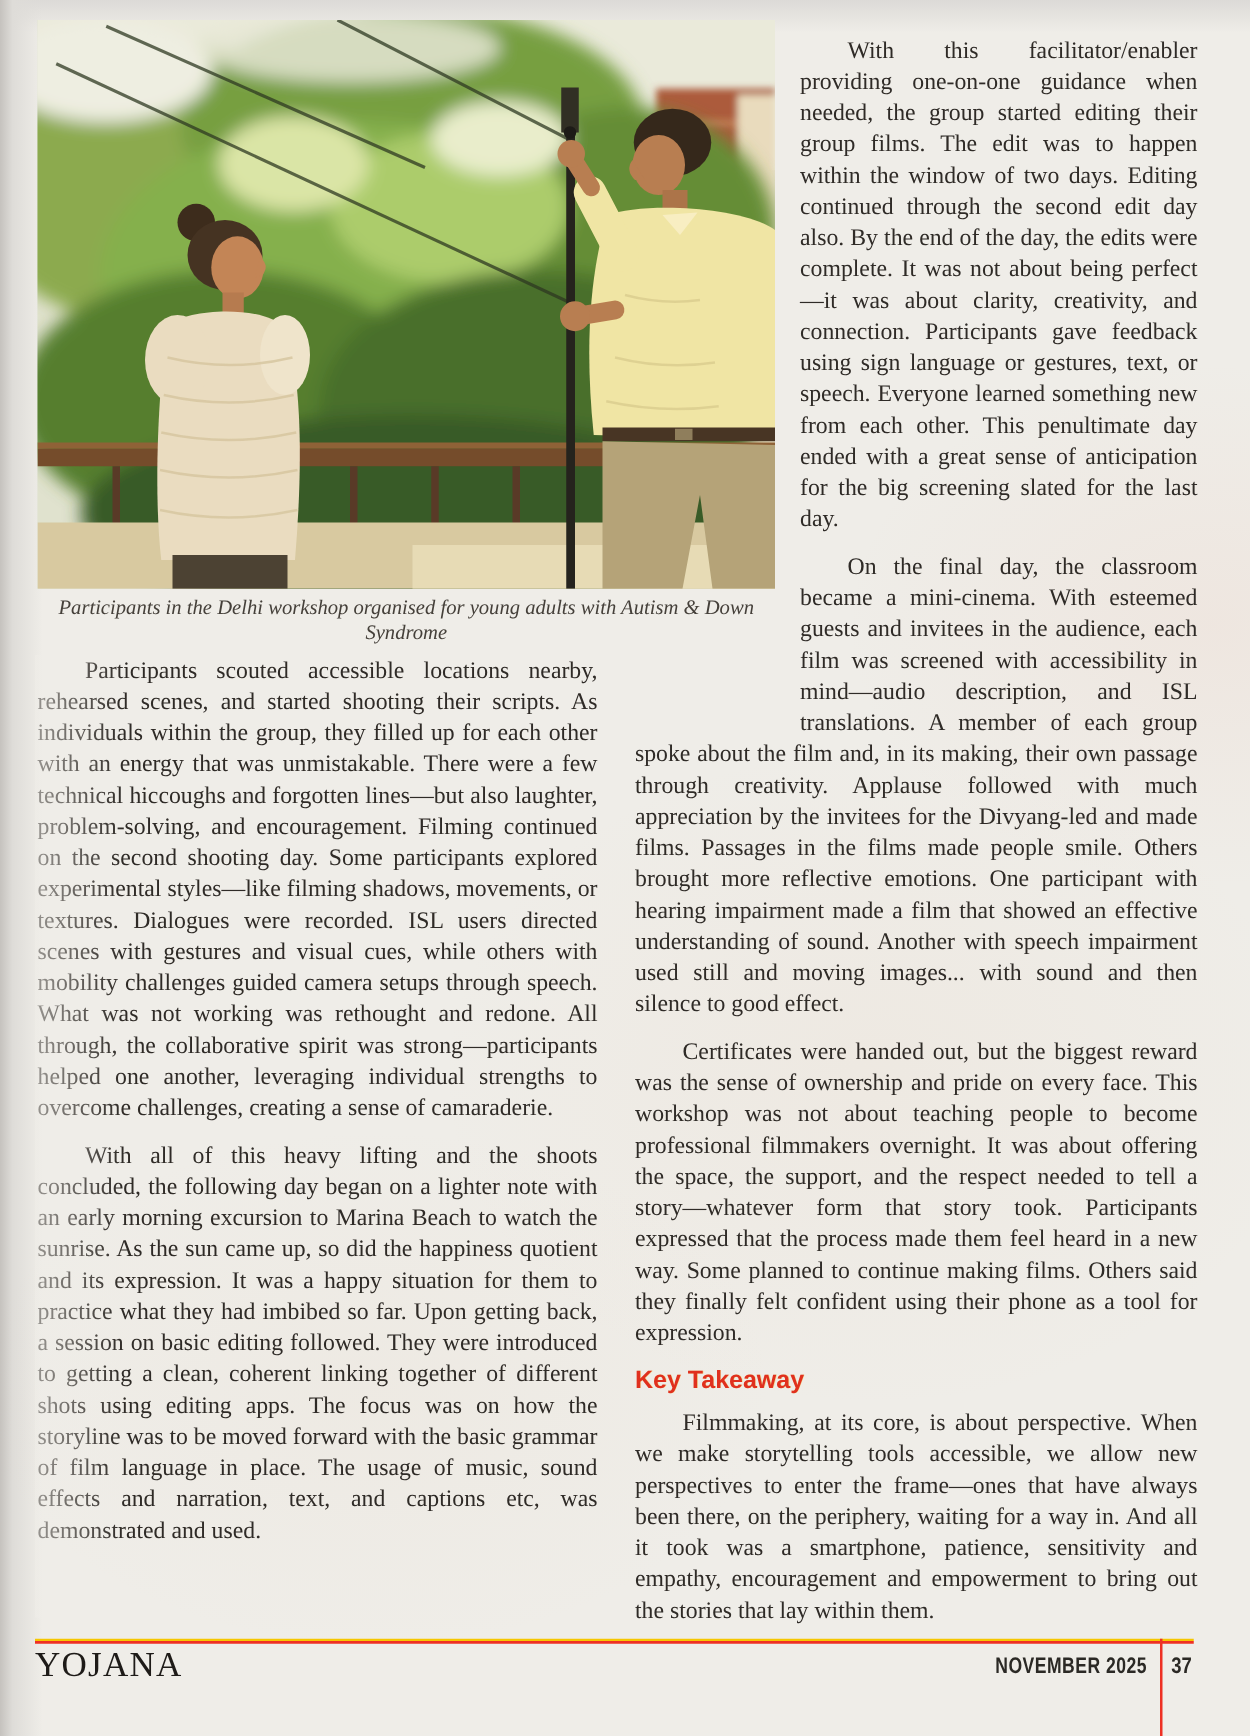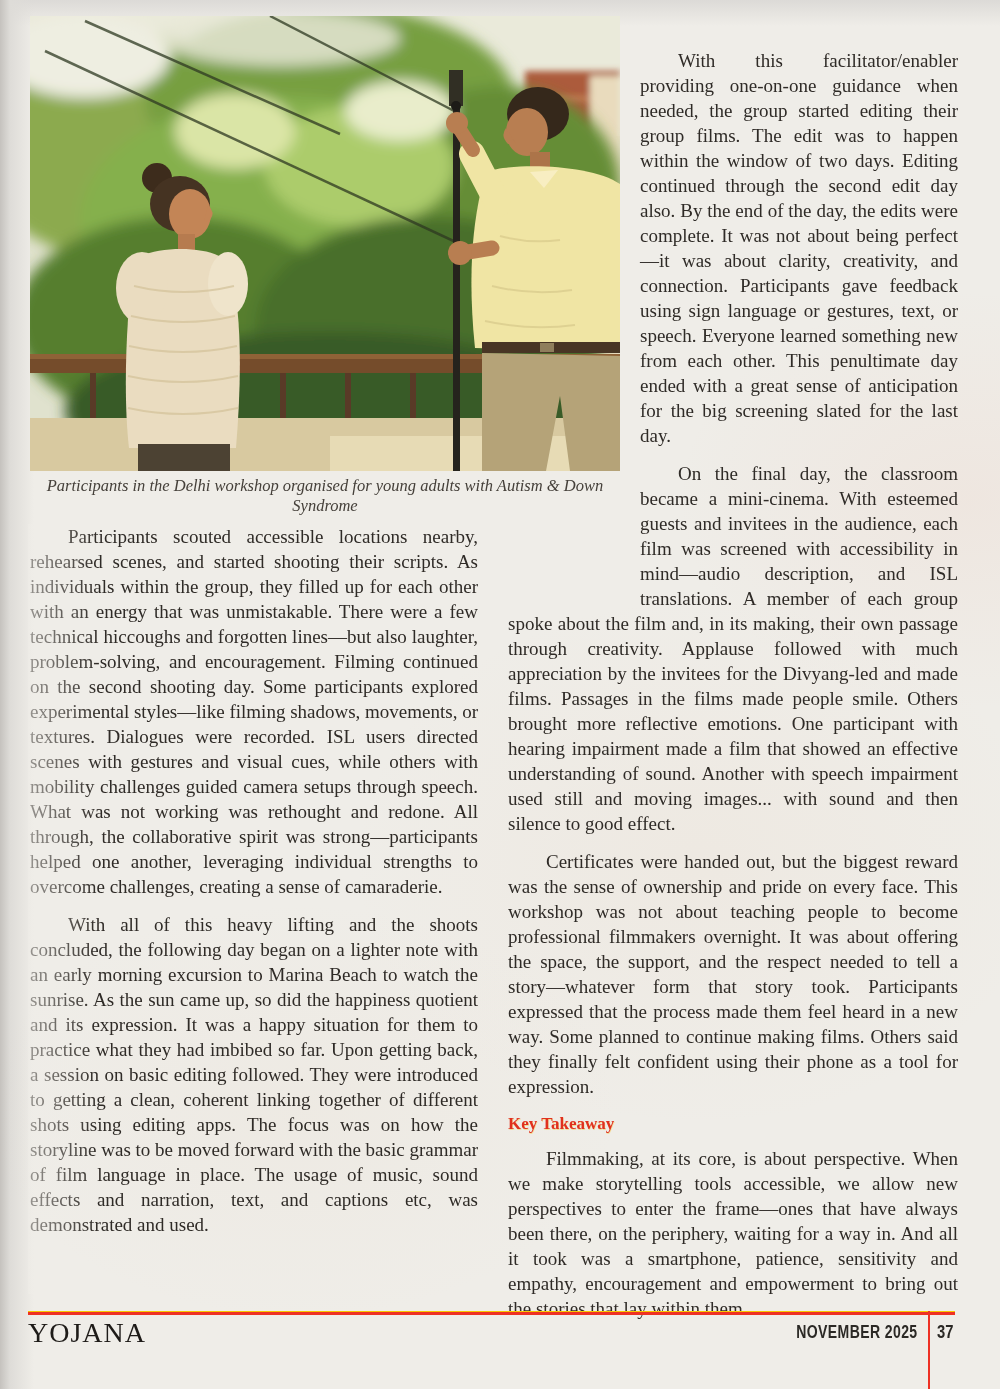--- a/index.html
+++ b/index.html
@@ -24,30 +24,30 @@
   .photo-block{position:absolute;left:30px;top:16px;width:673px;}
   .photo-frame{width:590px;height:455px;display:block;background:#dfe3d2;}
   .caption{
     margin-top:5px;width:590px;text-align:center;
     font-style:italic;font-size:16.5px;line-height:20px;color:#45403a;
   }
   
   .col{position:absolute;color:#2f2b27;font-size:19px;line-height:25px;text-align:justify;}
   .col p{margin:0 0 13px 0;text-indent:38px;}
   .col-left{left:30px;top:524px;width:448px;}
-  .col-right{left:508px;top:48px;width:450px;}
+  .col-right{left:508px;top:28px;width:450px;}
   .wrap-spacer{float:left;width:132px;height:541px;}
   .left-fade{
     position:absolute;left:28px;top:524px;width:70px;height:770px;
     background:linear-gradient(to right, rgba(239,237,232,0.55), rgba(239,237,232,0));
     pointer-events:none;
   }
   .key-takeaway{
-    font-family:Liberation Serif, serif;
-    font-size:17px;line-height:24px;font-weight:bold;
+    font-family:Liberation Sans, sans-serif;
+    font-size:20px;line-height:24px;font-weight:bold;
     color:#e0301e;margin:2px 0 10px 0;
     text-shadow:0.5px 0.5px 0 rgba(246,199,0,0.35);
   }
   
   .footer-rule{
     position:absolute;left:28px;top:1311px;width:927px;height:4px;
     background:linear-gradient(to bottom, #f6c700 0 1.5px, #ee3124 1.5px 4px);
   }
   .footer-vrule{position:absolute;left:928px;top:1311px;width:2px;height:78px;background:#ee3124;}
   .brand{

